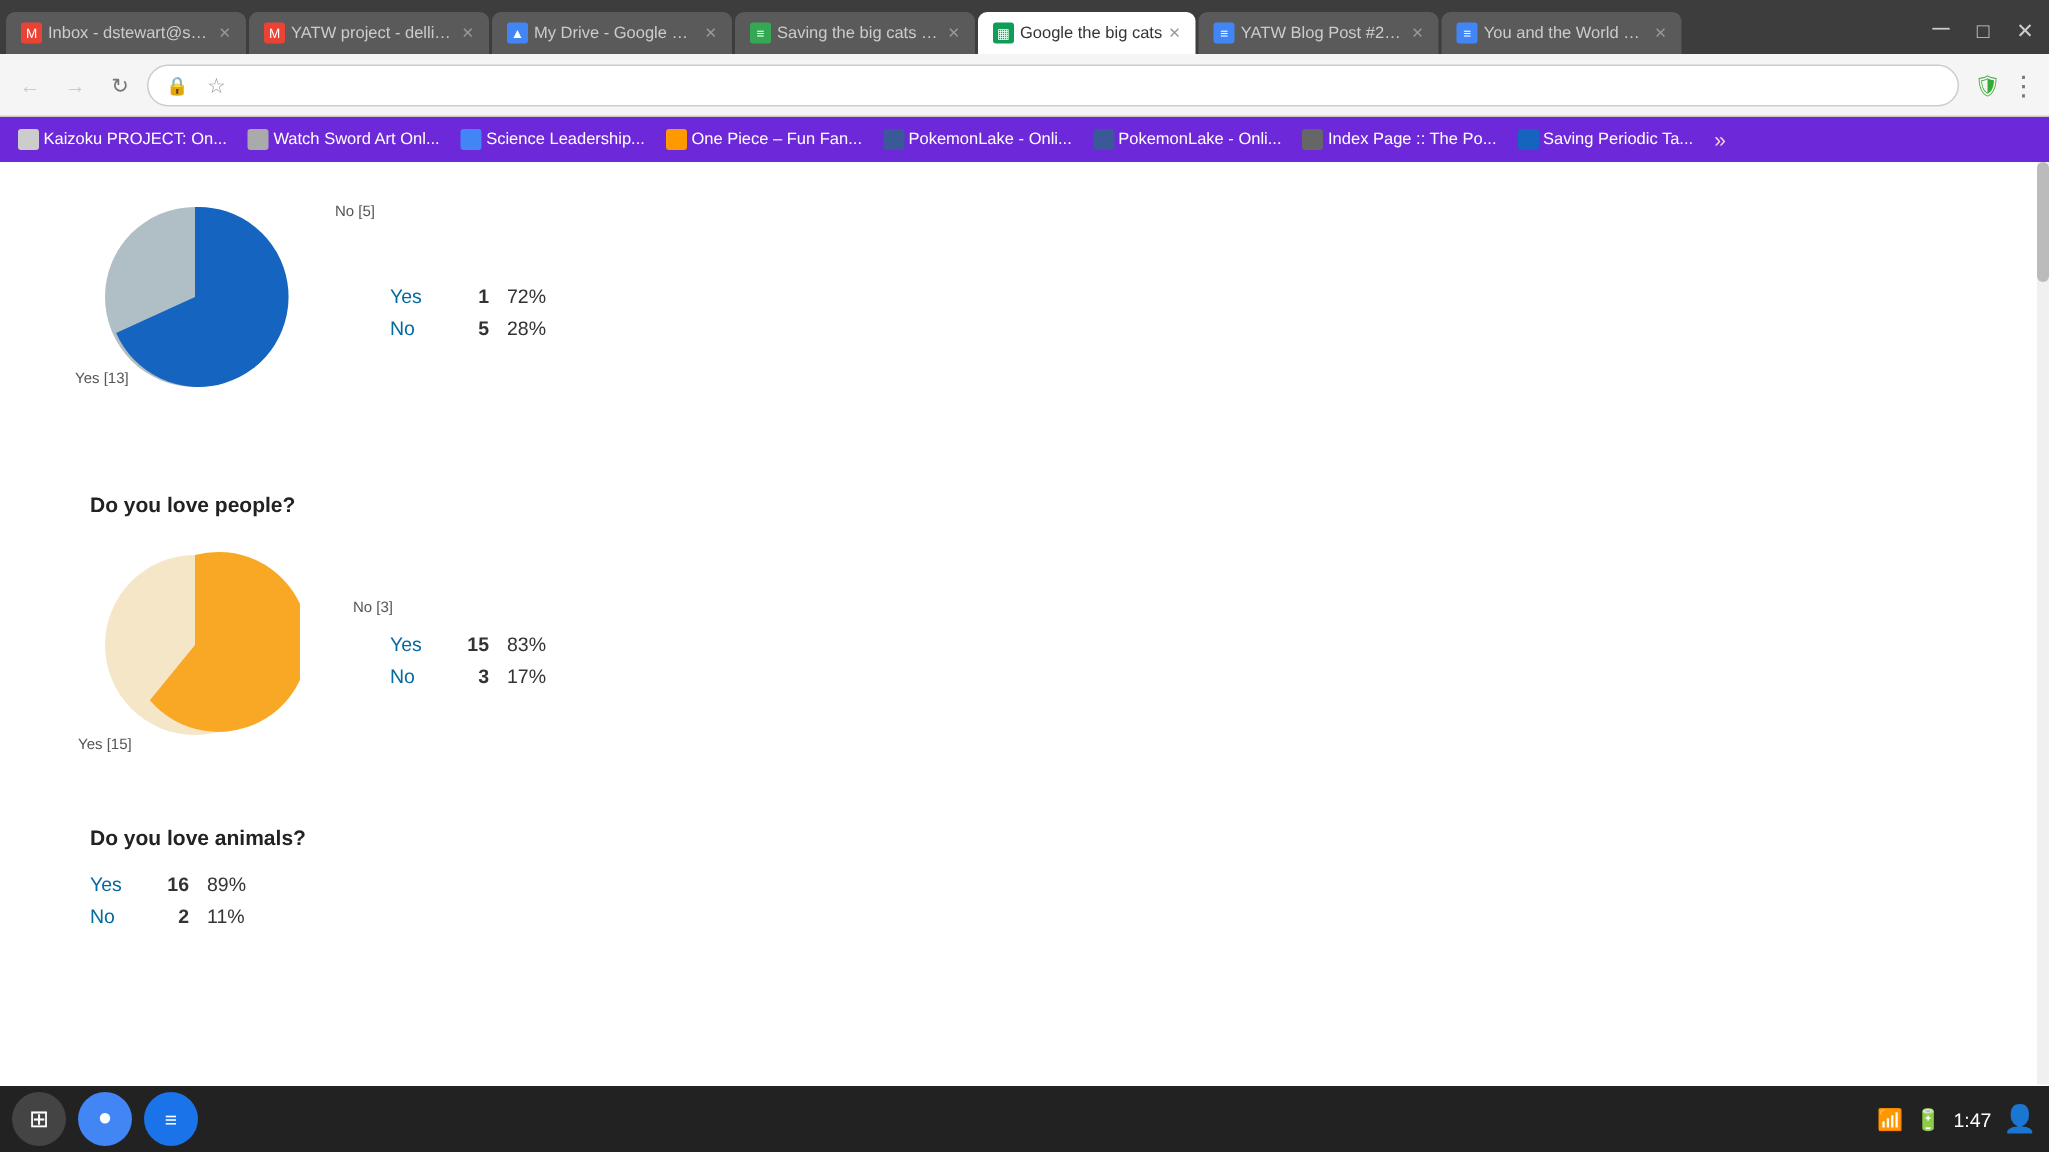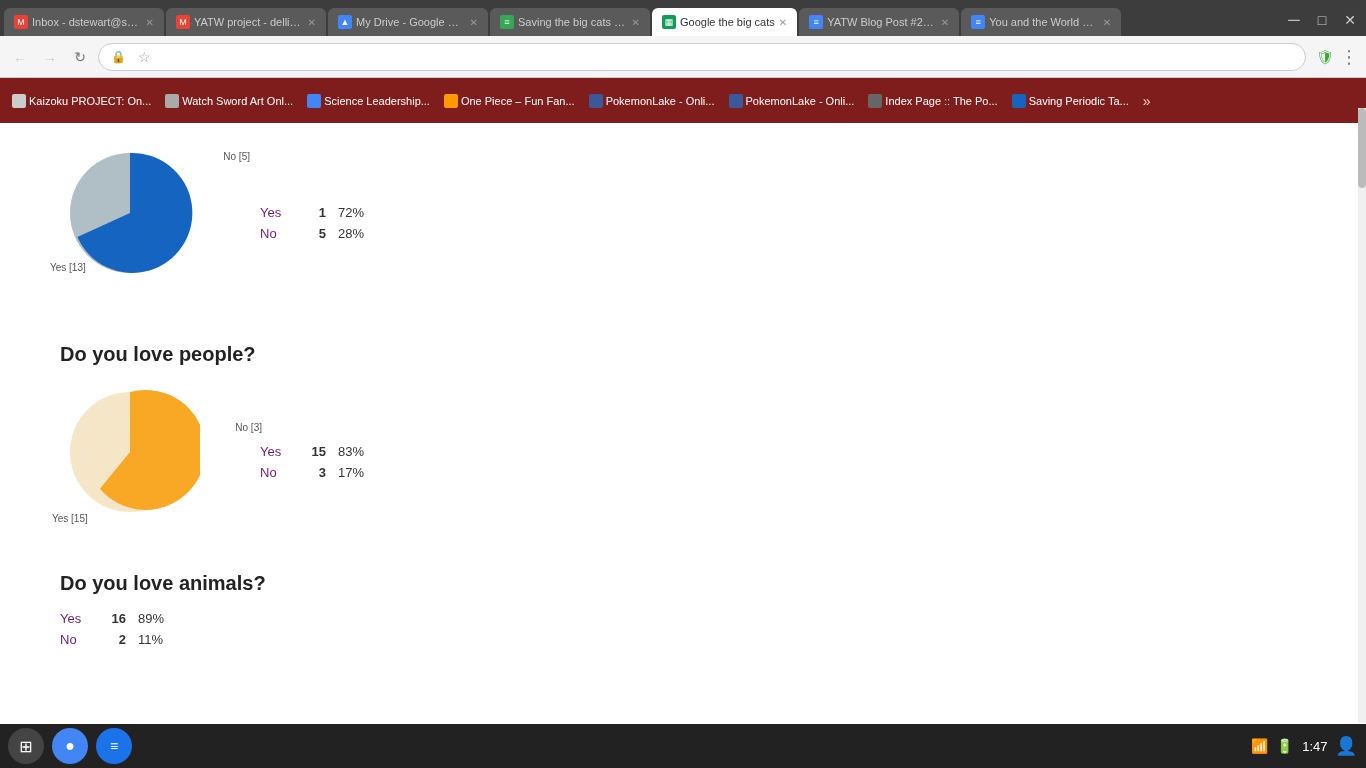--- a/index.html
+++ b/index.html
@@ -85,22 +85,22 @@
       display: flex;
       align-items: center;
     }
     .url-icon { margin-right: 6px; color: #666; font-size: 12px; }
     .url-text { font-size: 12px; color: #333; flex: 1; }
     .star-icon { color: #999; font-size: 14px; margin-left: 6px; }
     .shield-icon { color: #3a3; font-size: 14px; margin-left: 4px; }
 
     
     .bookmarks-bar {
-      background: #7f1d1d;
-      height: 45px;
+      background: #6d28d9;
+      height: 30px;
       display: flex;
       align-items: center;
       padding: 0 8px;
       gap: 6px;
       flex-shrink: 0;
       overflow: hidden;
     }
     .bookmark-item {
       display: flex;
       align-items: center;
@@ -125,21 +125,21 @@
       background: #fff;
       overflow-y: auto;
       padding: 20px 60px;
     }
 
     
     .question-block {
       margin-bottom: 30px;
     }
     .question-title {
-      font-size: 20px;
+      font-size: 14px;
       font-weight: bold;
       color: #222;
       margin-bottom: 16px;
     }
     .chart-data-row {
       display: flex;
       align-items: center;
       gap: 40px;
     }
     .pie-container {
@@ -157,21 +157,21 @@
     .data-table {
       display: flex;
       flex-direction: column;
       gap: 6px;
     }
     .data-row {
       display: flex;
       align-items: center;
       gap: 12px;
     }
-    .data-label { font-size: 13px; color: #701a75; width: 30px; }
+    .data-label { font-size: 13px; color: #0369a1; width: 30px; }
     .data-count { font-size: 13px; font-weight: bold; color: #333; width: 24px; text-align: right; }
     .data-pct { font-size: 13px; color: #333; }
 
     
     .taskbar {
       background: #222;
       height: 44px;
       display: flex;
       align-items: center;
       padding: 0 8px;

